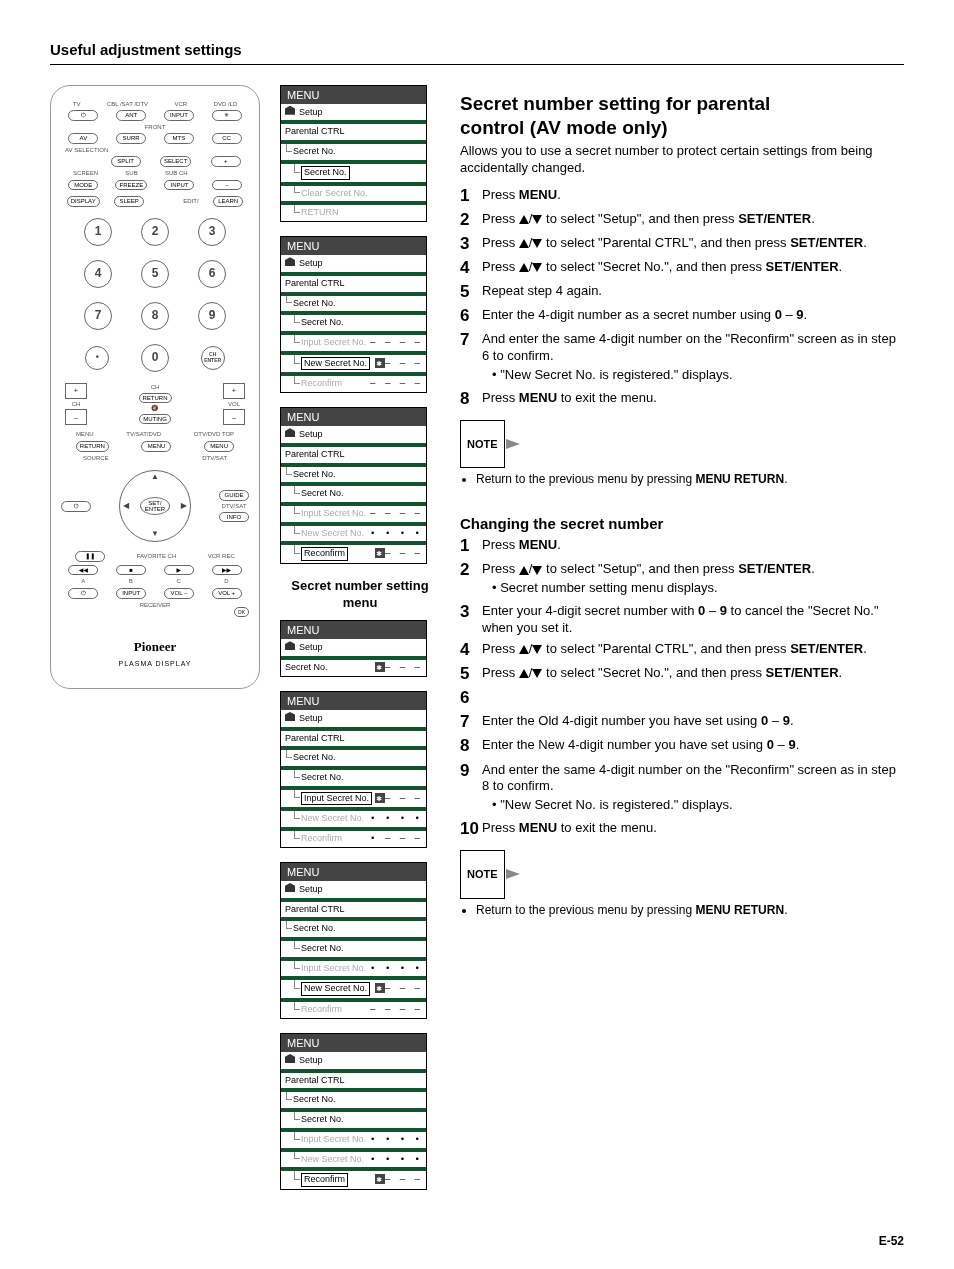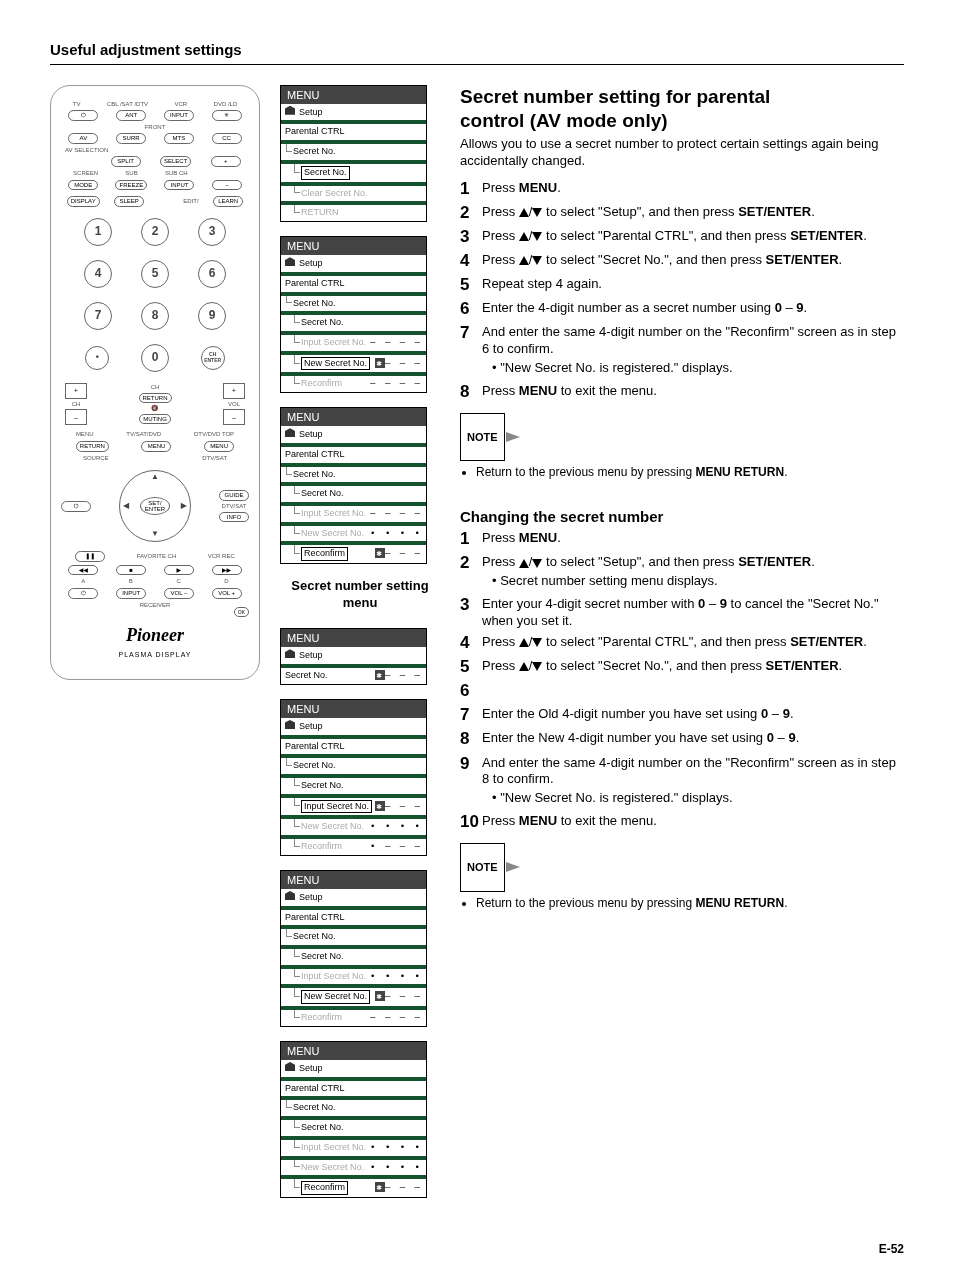--- a/index.html
+++ b/index.html
@@ -54,21 +54,21 @@
   .remote .vol-block{ display:flex; justify-content:space-between; align-items:center; margin:6px 4px;}
   .remote .vol-col{ display:flex; flex-direction:column; align-items:center; gap:2px;}
   .remote .vol-btn{ border:1px solid #666; width:20px; height:14px; display:flex;align-items:center;justify-content:center;}
   .remote .dpad { position:relative; width:70px; height:70px; margin:6px auto; border:1px solid #666; border-radius:50%;}
   .remote .dpad .center{ position:absolute; top:50%; left:50%; transform:translate(-50%,-50%); font-size:6px; border:1px solid #666; border-radius:50%; width:28px; height:16px; display:flex;align-items:center;justify-content:center;}
   .remote .dpad .arrow{ position:absolute; font-size:8px; color:#444;}
   .remote .dpad .up{ top:2px; left:50%; transform:translateX(-50%);}
   .remote .dpad .down{ bottom:2px; left:50%; transform:translateX(-50%);}
   .remote .dpad .lft{ left:3px; top:50%; transform:translateY(-50%);}
   .remote .dpad .rgt{ right:3px; top:50%; transform:translateY(-50%);}
-  .remote .brand{ font-family: serif; font-style:italic; font-weight:bold; font-size:18px; margin-top:10px;}
+  .remote .brand{ font-family: serif; font-weight:bold; font-size:13px; margin-top:24px;}
   .remote .model{ font-size:7px; letter-spacing:1px; margin-top:6px;}
 
   .menu-box {
     border: 1px solid #000;
     font-size: 9px;
     margin-bottom: 14px;
     width: 145px;
   }
   .menu-box .title {
     background: #444; color: #fff;
@@ -93,23 +93,23 @@
   }
   .menu-box .row.selected { background:#fff; }
   .menu-box .row.selected .lbl{ border:1px solid #000; padding:0 2px; display:inline-block; background:#fff;}
   .menu-box .row.greyed .lbl { color:#aaa;}
   .menu-box .setup-icon{
     display:inline-block; width:10px; height:9px; background:#333; margin-right:4px;
     clip-path: polygon(50% 0, 100% 30%, 100% 100%, 0 100%, 0 30%);
   }
   .menu-box .val { font-family: monospace; letter-spacing:2px; font-size:9px;}
   .menu-box .val .cur{ background:#444; color:#fff; padding:0 1px;}
-  .menu-caption{ font-weight:bold; font-size:13px; text-align:center; margin:8px 0 16px 0;}
-
-  h1.title { font-size: 19px; font-weight:bold; margin:0 0 2px 0;}
+  .menu-caption{ font-weight:bold; font-size:13px; text-align:center; margin:8px 0 8px 0;}
+
+  h1.title { font-size: 19px; font-weight:bold; margin:7px 0 2px 0;}
   h2.subtitle { font-size:15px; font-weight:bold; margin:10px 0 2px 0;}
   .intro { margin-bottom:8px;}
   ol.steps { list-style:none; padding:0; margin:0;}
   ol.steps > li { display:flex; margin-bottom:2px; align-items:flex-start;}
   ol.steps > li .num{ font-weight:bold; font-size:17px; width:22px; flex-shrink:0;}
   ol.steps > li .body{ flex:1; padding-top:2px;}
   .tri{ display:inline-block; vertical-align:middle;}
   .tri-up{ width:0;height:0;border-left:5px solid transparent;border-right:5px solid transparent;border-bottom:9px solid #000;}
   .tri-down{ width:0;height:0;border-left:5px solid transparent;border-right:5px solid transparent;border-top:9px solid #000;}
   strong{ font-weight:bold;}
@@ -457,21 +457,21 @@
         </div>
       <div class="row indent2 selected">
           <span class="lbl">Reconfirm</span>
           <span class="val"><span class="cur">✱</span><span>– – –</span></span>
         </div>
     </div>
   </div>
 
   <div class="col-right">
     <h1 class="title"><span>Secret number setting for parental</span><br><span>control (AV mode only)</span></h1>
-    <div class="intro">Allows you to use a secret number to protect certain settings again being accidentally changed.</div>
+    <div class="intro">Allows you to use a secret number to protect certain settings from being accidentally changed.</div>
 
     <ol class="steps">
       <li>
           <span class="num">1</span>
           <span class="body"><span>Press </span><strong>MENU</strong><span>.</span></span>
         </li>
       <li>
           <span class="num">2</span>
           <span class="body"><span>Press </span><span class="tri tri-up"></span>/<span class="tri tri-down"></span><span> to select "Setup", and then press </span><strong>SET/ENTER</strong><span>.</span></span>
         </li>

